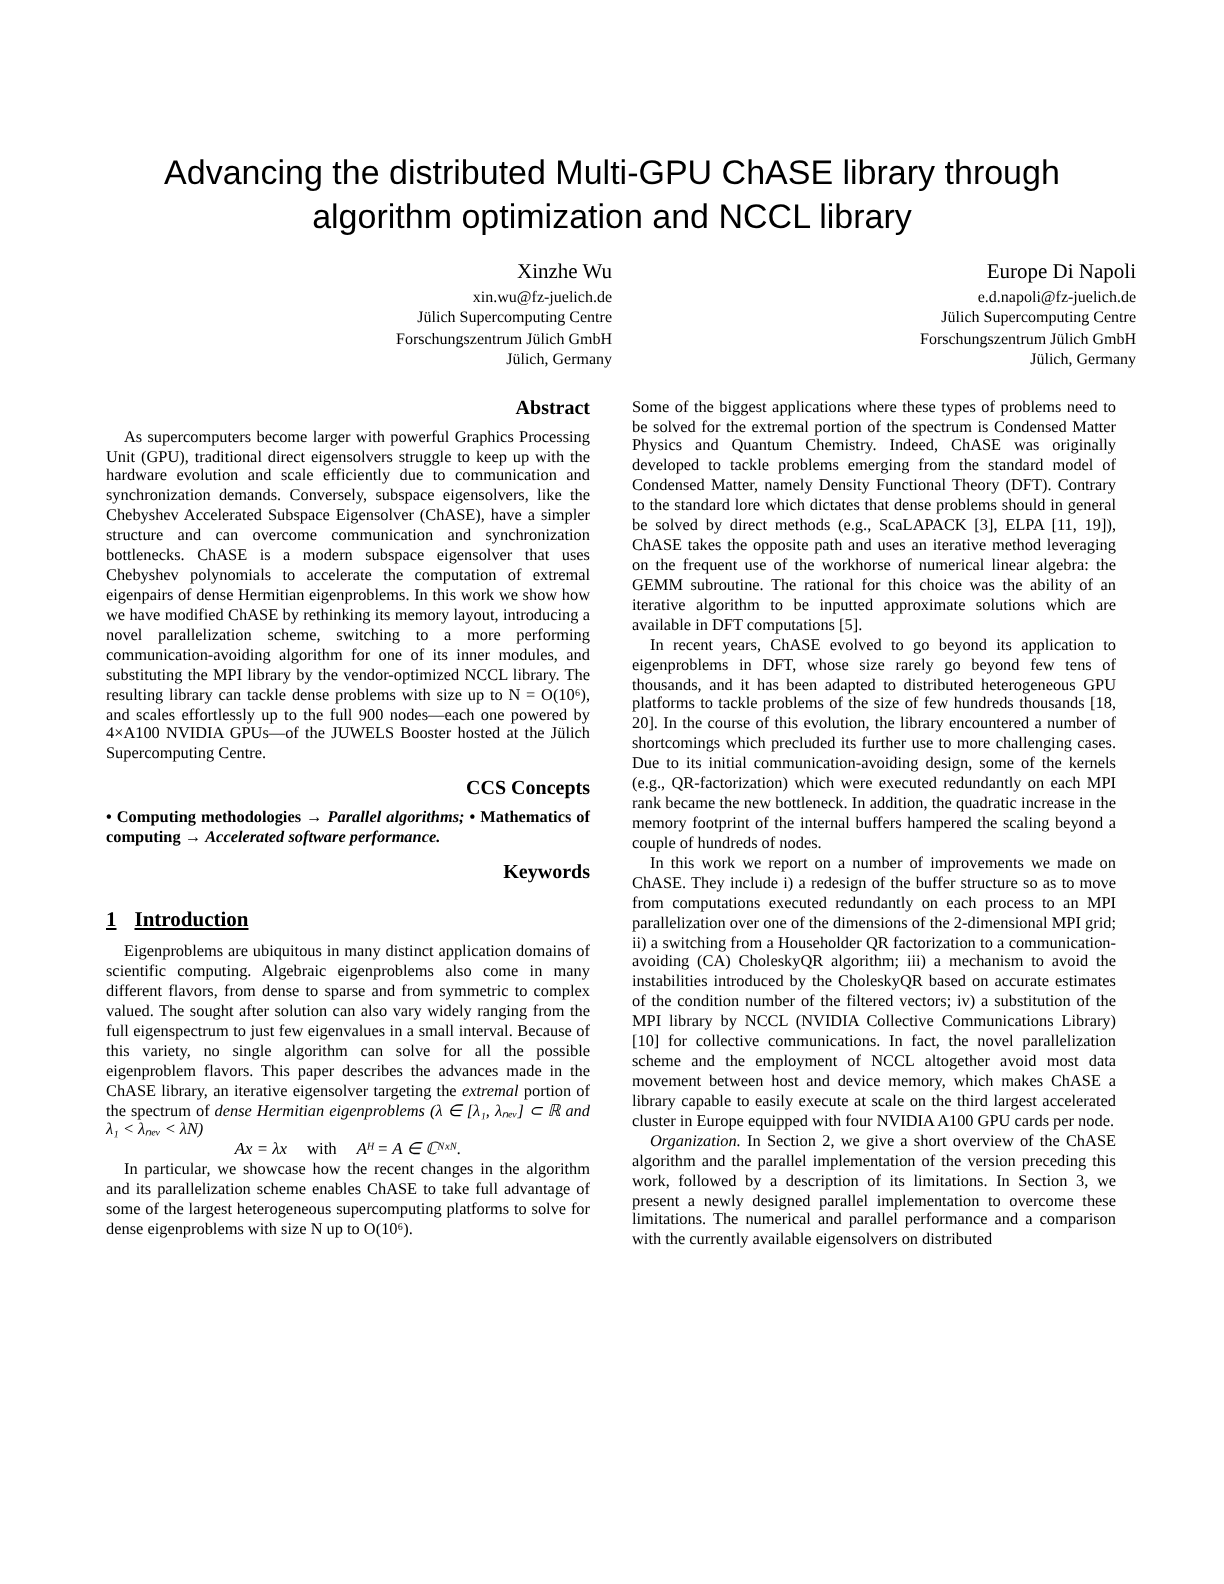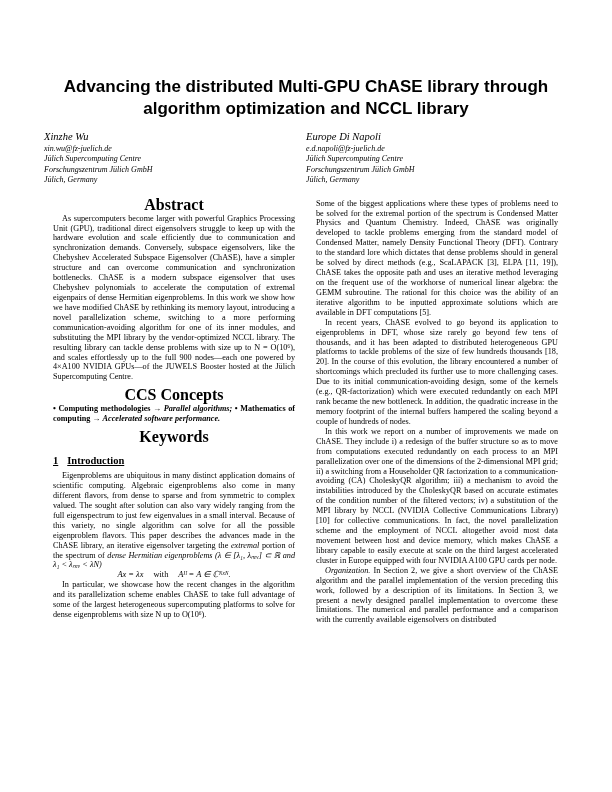--- a/index.html
+++ b/index.html
@@ -3,34 +3,34 @@
 <meta charset="utf-8">
 <style>
   html,body { margin:0; padding:0; background:#e8e8e8; }
   .page {
     width:612px; height:792px; background:#ffffff; color:#000;
     font-family:"Liberation Serif", serif;
     margin:0 auto; position:relative; overflow:hidden; box-sizing:border-box;
   }
   .title {
     font-family:"Liberation Sans", sans-serif;
-    font-weight:bold; font-size:17px; line-height:22px;
+    font-weight:normal; font-size:17px; line-height:22px;
     text-align:center; margin:76px 58px 0 58px;
   }
   .authors { display:flex; justify-content:center; margin-top:11px; }
-  .author { width:262px; text-align:left;font-style:italic; }
+  .author { width:262px; text-align:right; }
   .author-name { font-size:10.5px; line-height:12px; margin-bottom:1px; }
   .author-line { font-size:8px; line-height:10.4px; }
   .columns { display:flex; gap:21px; margin:13px 53px 0 53px; }
   .col { width:242px; text-align:justify; font-size:8.2px; line-height:9.92px;
          -webkit-hyphens:none; hyphens:none; }
   .col p { margin:0; text-indent:9px; }
   .col p.noindent { text-indent:0; }
-  .h-block { font-size:16px; font-weight:bold; line-height:12px;
-             margin:0 0 3px 0; text-align:center; text-indent:0; }
+  .h-block { font-size:10px; font-weight:bold; line-height:12px;
+             margin:0 0 3px 0; text-align:right; text-indent:0; }
   .h-gap { margin-top:7px; }
   .sec-head { font-size:10.5px; font-weight:bold; line-height:13px;
               margin:11px 0 4px 0; text-align:left; text-indent:0;text-decoration:underline; }
   .sec-num { margin-right:9px; }
   .equation { text-align:center; text-indent:0 !important; margin:5px 0 4px 0;
               font-size:8.4px; }
   .mi { font-style:italic; }
   .eq-sep { display:inline-block; width:10px; }
   i.lead { font-style:italic; }
 </style>

